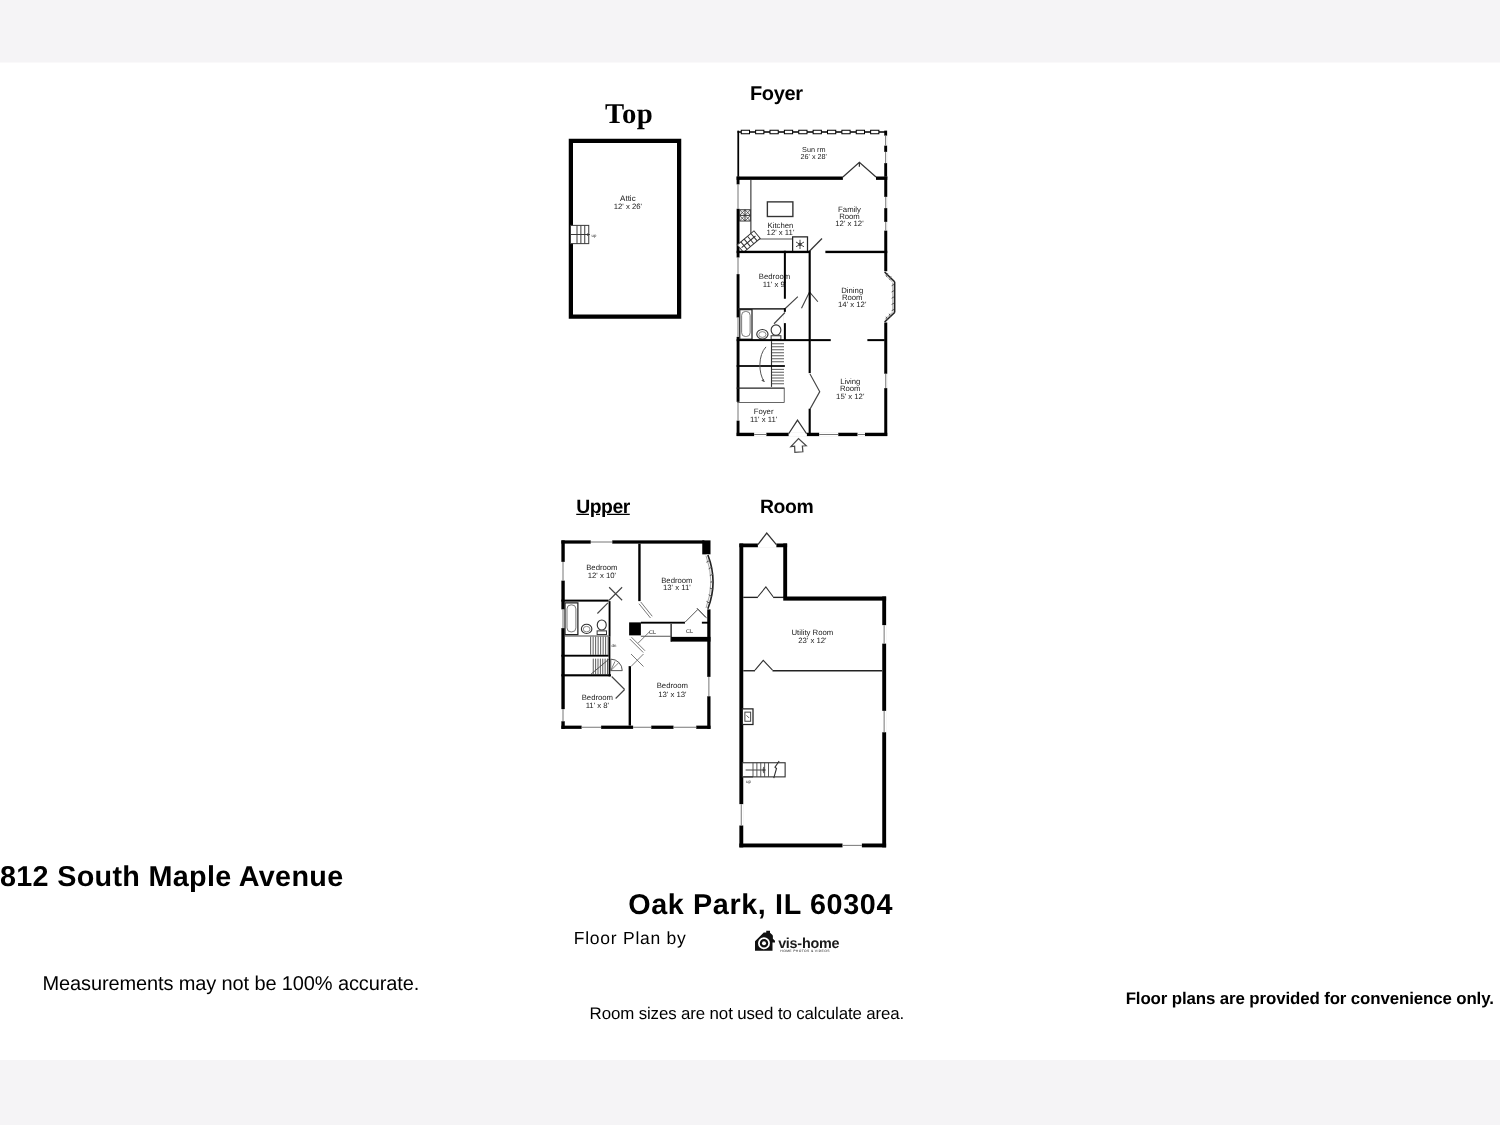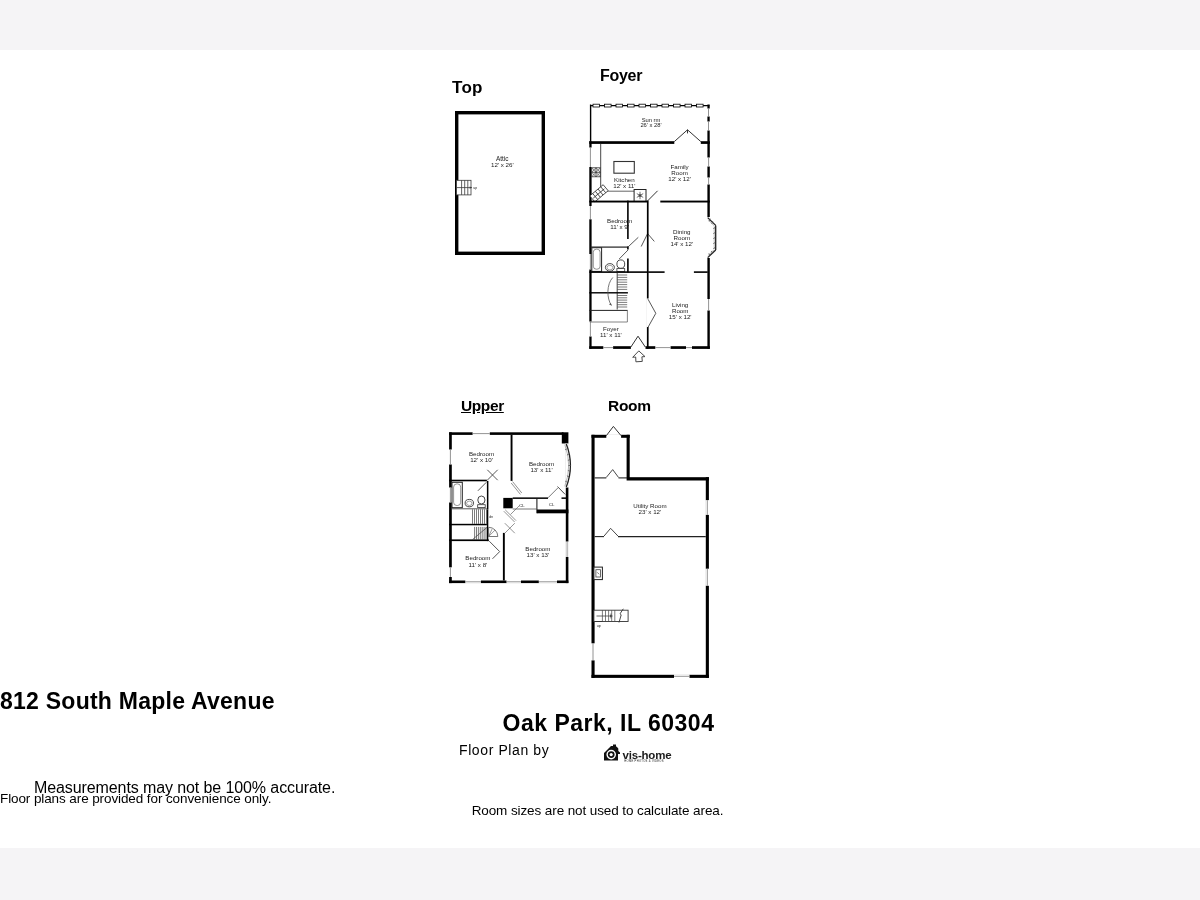--- a/index.html
+++ b/index.html
@@ -9,21 +9,21 @@
   svg{position:absolute;left:0;top:0;}
   svg text{font-family:"Liberation Sans", sans-serif;fill:#1a1a1a;}
 </style>
 </head>
 <body>
 
 <div class="band" style="top:0;height:50px;"></div>
 
 <div class="band" style="top:848px;height:52px;"></div>
 
-<div class="t" style="left:452px;top:78px;font-size:17px;font-weight:bold;letter-spacing:.3px;">Top</div>
+<div class="t" style="left:484px;top:78px;font-size:23px;font-weight:bold;letter-spacing:.3px;font-family:Liberation Serif, serif;">Top</div>
 
 <div class="t" style="left:600px;top:67px;font-size:16px;font-weight:bold;letter-spacing:-.3px;">Foyer</div>
 
 <div class="t" style="left:461px;top:396.5px;font-size:15.5px;font-weight:bold;letter-spacing:-.4px;text-decoration:underline;">Upper</div>
 
 <div class="t" style="left:608px;top:396.5px;font-size:15.5px;font-weight:bold;letter-spacing:-.3px;">Room</div>
 
 <svg width="1200" height="900" viewBox="0 0 1200 900">
 <g id="attic">
 
@@ -468,15 +468,15 @@
   <circle cx="9.2" cy="12.6" r="4.1" fill="none" stroke="#fff" stroke-width="1.4"></circle>
   <circle cx="9.2" cy="12.6" r="1.6" fill="#fff"></circle>
 
   <text x="20.5" y="16.5" font-size="11.5" font-weight="bold" letter-spacing="-0.2" fill="#111">vis-home</text>
 
   <text x="22.3" y="19.8" font-size="2.7" letter-spacing="0.3" fill="#444">HOME PHOTOS &amp; VIDEOS</text>
 </svg>
 
 <div class="t" style="left:0;top:779px;width:1195px;text-align:left;font-size:16px;letter-spacing:-.1px;margin-left:34px;">Measurements may not be 100% accurate.</div>
 
-<div class="t" style="left:0;top:791px;width:1195px;text-align:left;font-size:13.5px;letter-spacing:-.1px;">Floor plans are provided for convenience only.</div>
+<div class="t" style="left:0;top:791px;width:1195px;text-align:right;font-size:13.5px;letter-spacing:-.1px;font-weight:bold;">Floor plans are provided for convenience only.</div>
 
 <div class="t" style="left:0;top:803px;width:1195px;text-align:center;font-size:13.5px;letter-spacing:-.1px;">Room sizes are not used to calculate area.</div>
 
 </body></html>

